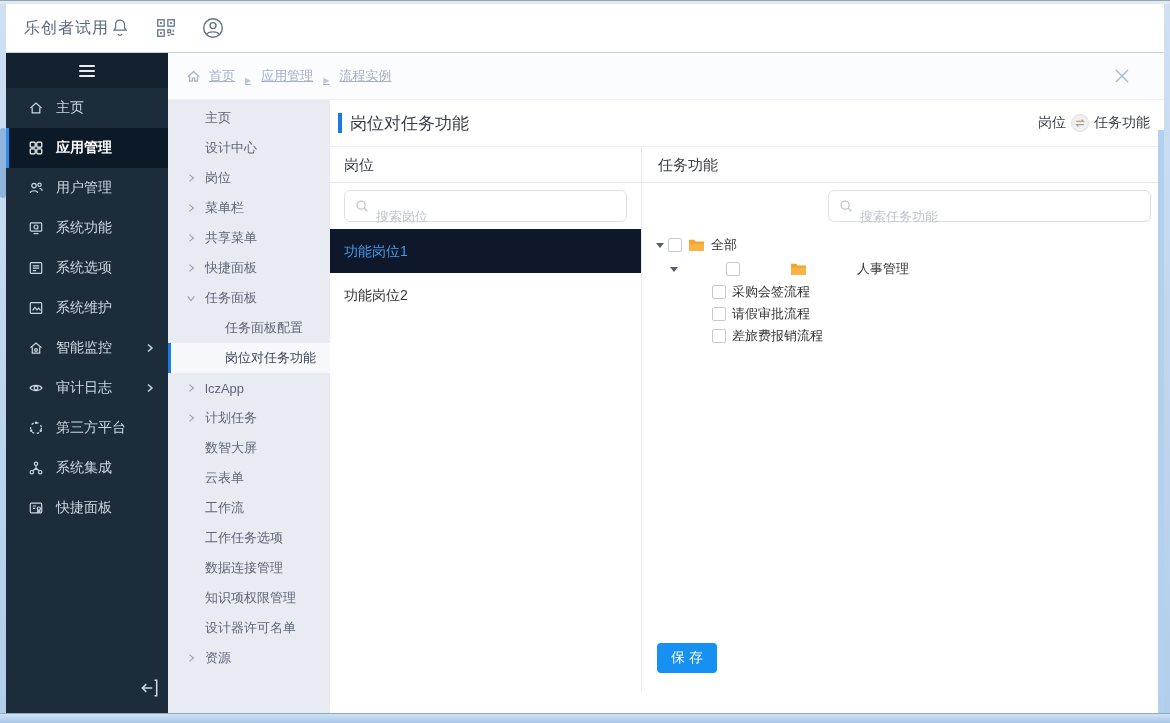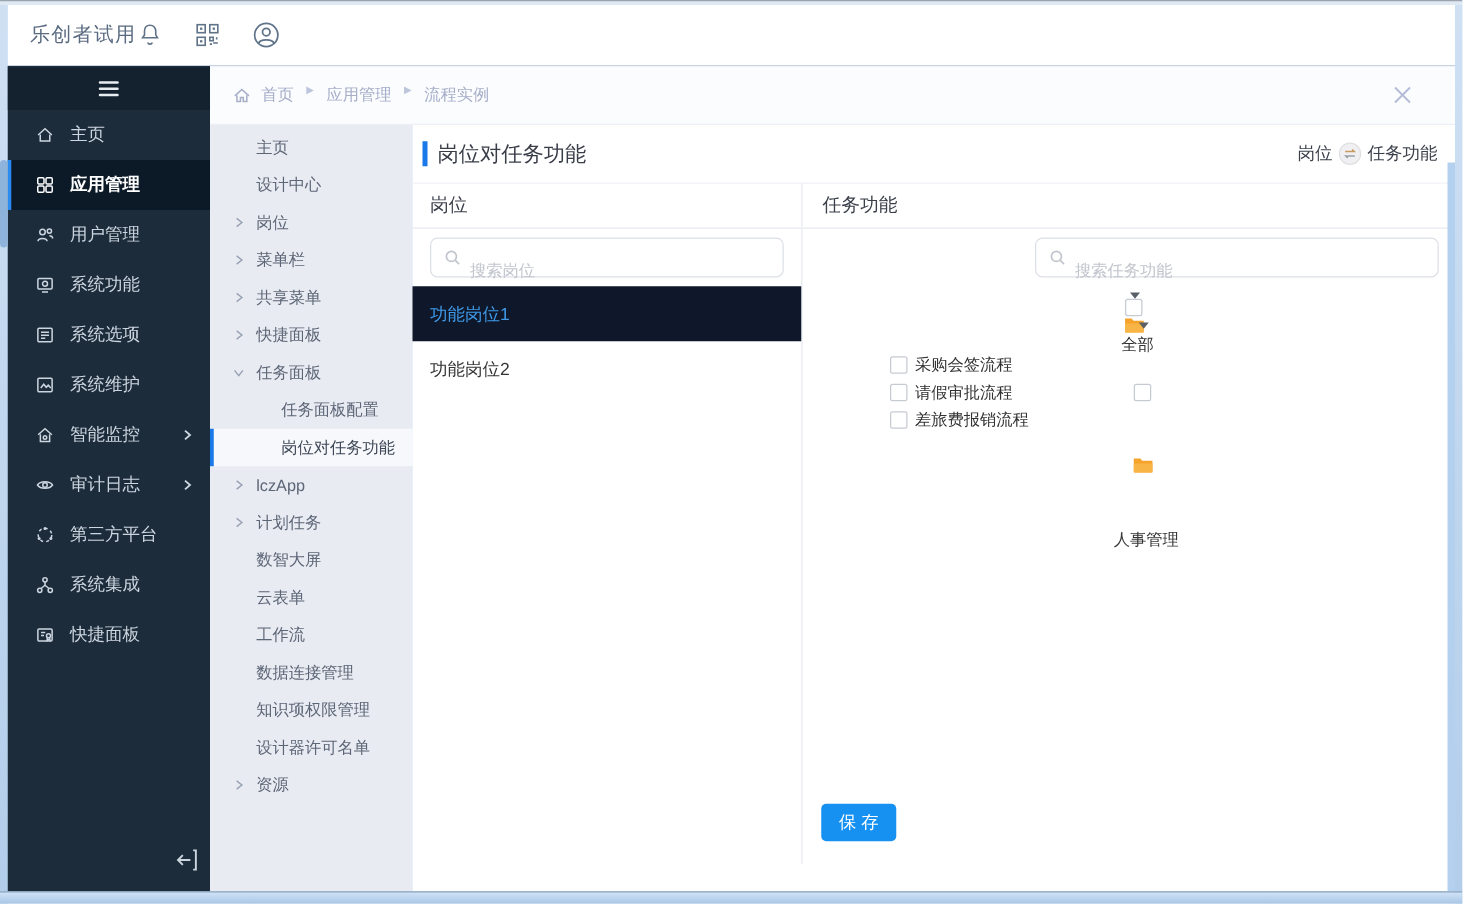--- a/index.html
+++ b/index.html
@@ -68,21 +68,21 @@
   .search-box input { border:none; outline:none; flex:1; font-size:13px; color:#333; background:transparent; font-family:"Liberation Sans", sans-serif;margin-top:21px; }
   .search-box input::placeholder { color:#c0c4cc; }
   .right-panel .search-box { margin-left:186px; margin-right:13px; }
 
   .pos-list { margin-top:7px; }
   .pos-item { height:44px; line-height:44px; padding-left:14px; font-size:14px; color:#333; cursor:pointer; }
   .pos-item.selected { background:#0f172a; color:#3f9bea; }
 
   .tree { margin-top:11px; }
   .tree-row { display:flex; align-items:center; font-size:13px; color:#333; }
-  .tree-row.folder-row { height:24px;flex-direction:column; } .tree-row.leaf-row { height:22px;text-align:right; }
+  .tree-row.folder-row { height:24px; } .tree-row.leaf-row { height:22px;text-align:right; }
   .caret { width:12px; display:inline-flex; justify-content:flex-start; cursor:pointer; }
   .caret i { width:0; height:0; border-left:4px solid transparent; border-right:4px solid transparent; border-top:5px solid #5a5e66; display:inline-block; margin-top:1px; }
   .caret.spacer { visibility:hidden; }
   .cb { width:14px; height:14px; border:1px solid #c6cad2; border-radius:2px; background:#fff; margin-right:6px; flex:none; cursor:pointer; }
   .folder { margin-right:6px; display:inline-flex; flex:none; }
   .tree-label { cursor:default; }
 
   .save-btn { position:absolute; left:15px; bottom:18px; width:60px; height:30px; background:#1691f2; color:#fff; border:none; border-radius:4px; font-size:14px; cursor:pointer; font-family:"Liberation Sans", sans-serif; }
 </style>
 </head>
@@ -258,21 +258,21 @@
   </aside>
 
   <div class="breadcrumb-bar">
     <div class="breadcrumb">
       <span class="bc-home">
         <svg width="15" height="15" viewBox="0 0 16 16" fill="none" stroke="currentColor" stroke-width="1.3">
             <path d="M2 8.2 8 2.8l6 5.4"></path>
             <path d="M3.8 7.6V13h3V9.6h2.4V13h3V7.6"></path>
           </svg>
       </span>
-      <span id="breadcrumb-items" style="display:flex;align-items:flex-start;gap:10px;">
+      <span id="breadcrumb-items" style="display:flex;align-items:flex-end;gap:10px;text-decoration:underline;">
           <span class="crumb">首页</span>
           <span class="sep">▶</span>
           <span class="crumb">应用管理</span>
           <span class="sep">▶</span>
           <span class="crumb">流程实例</span>
         </span>
     </div>
     <span class="close-x">
       <svg width="24" height="24" viewBox="0 0 24 24" fill="none" stroke="currentColor" stroke-width="1.5">
           <path d="M6 6l12 12M18 6 6 18"></path>
@@ -358,20 +358,24 @@
       <div class="ss-item">
         <span class="ss-arrow"></span>
         <span class="ss-label">云表单</span>
       </div>
       <div class="ss-item">
         <span class="ss-arrow"></span>
         <span class="ss-label">工作流</span>
       </div>
       <div class="ss-item">
         <span class="ss-arrow"></span>
+        <span class="ss-label">工作任务选项</span>
+      </div>
+      <div class="ss-item">
+        <span class="ss-arrow"></span>
         <span class="ss-label">数据连接管理</span>
       </div>
       <div class="ss-item">
         <span class="ss-arrow"></span>
         <span class="ss-label">知识项权限管理</span>
       </div>
       <div class="ss-item">
         <span class="ss-arrow"></span>
         <span class="ss-label">设计器许可名单</span>
       </div>

